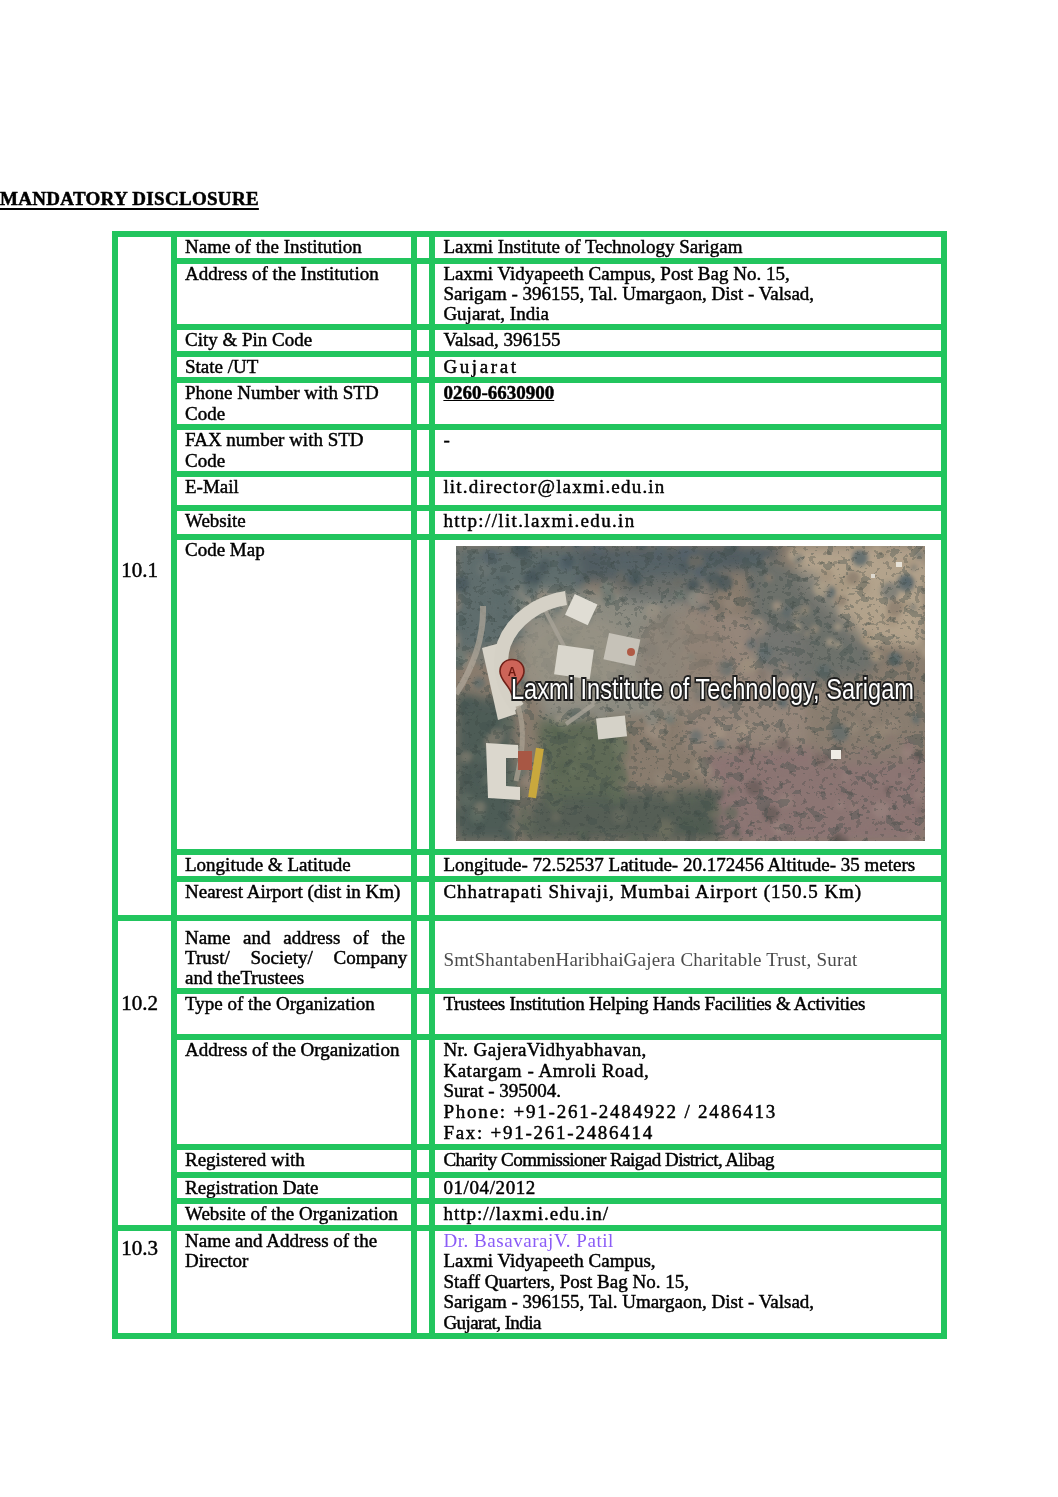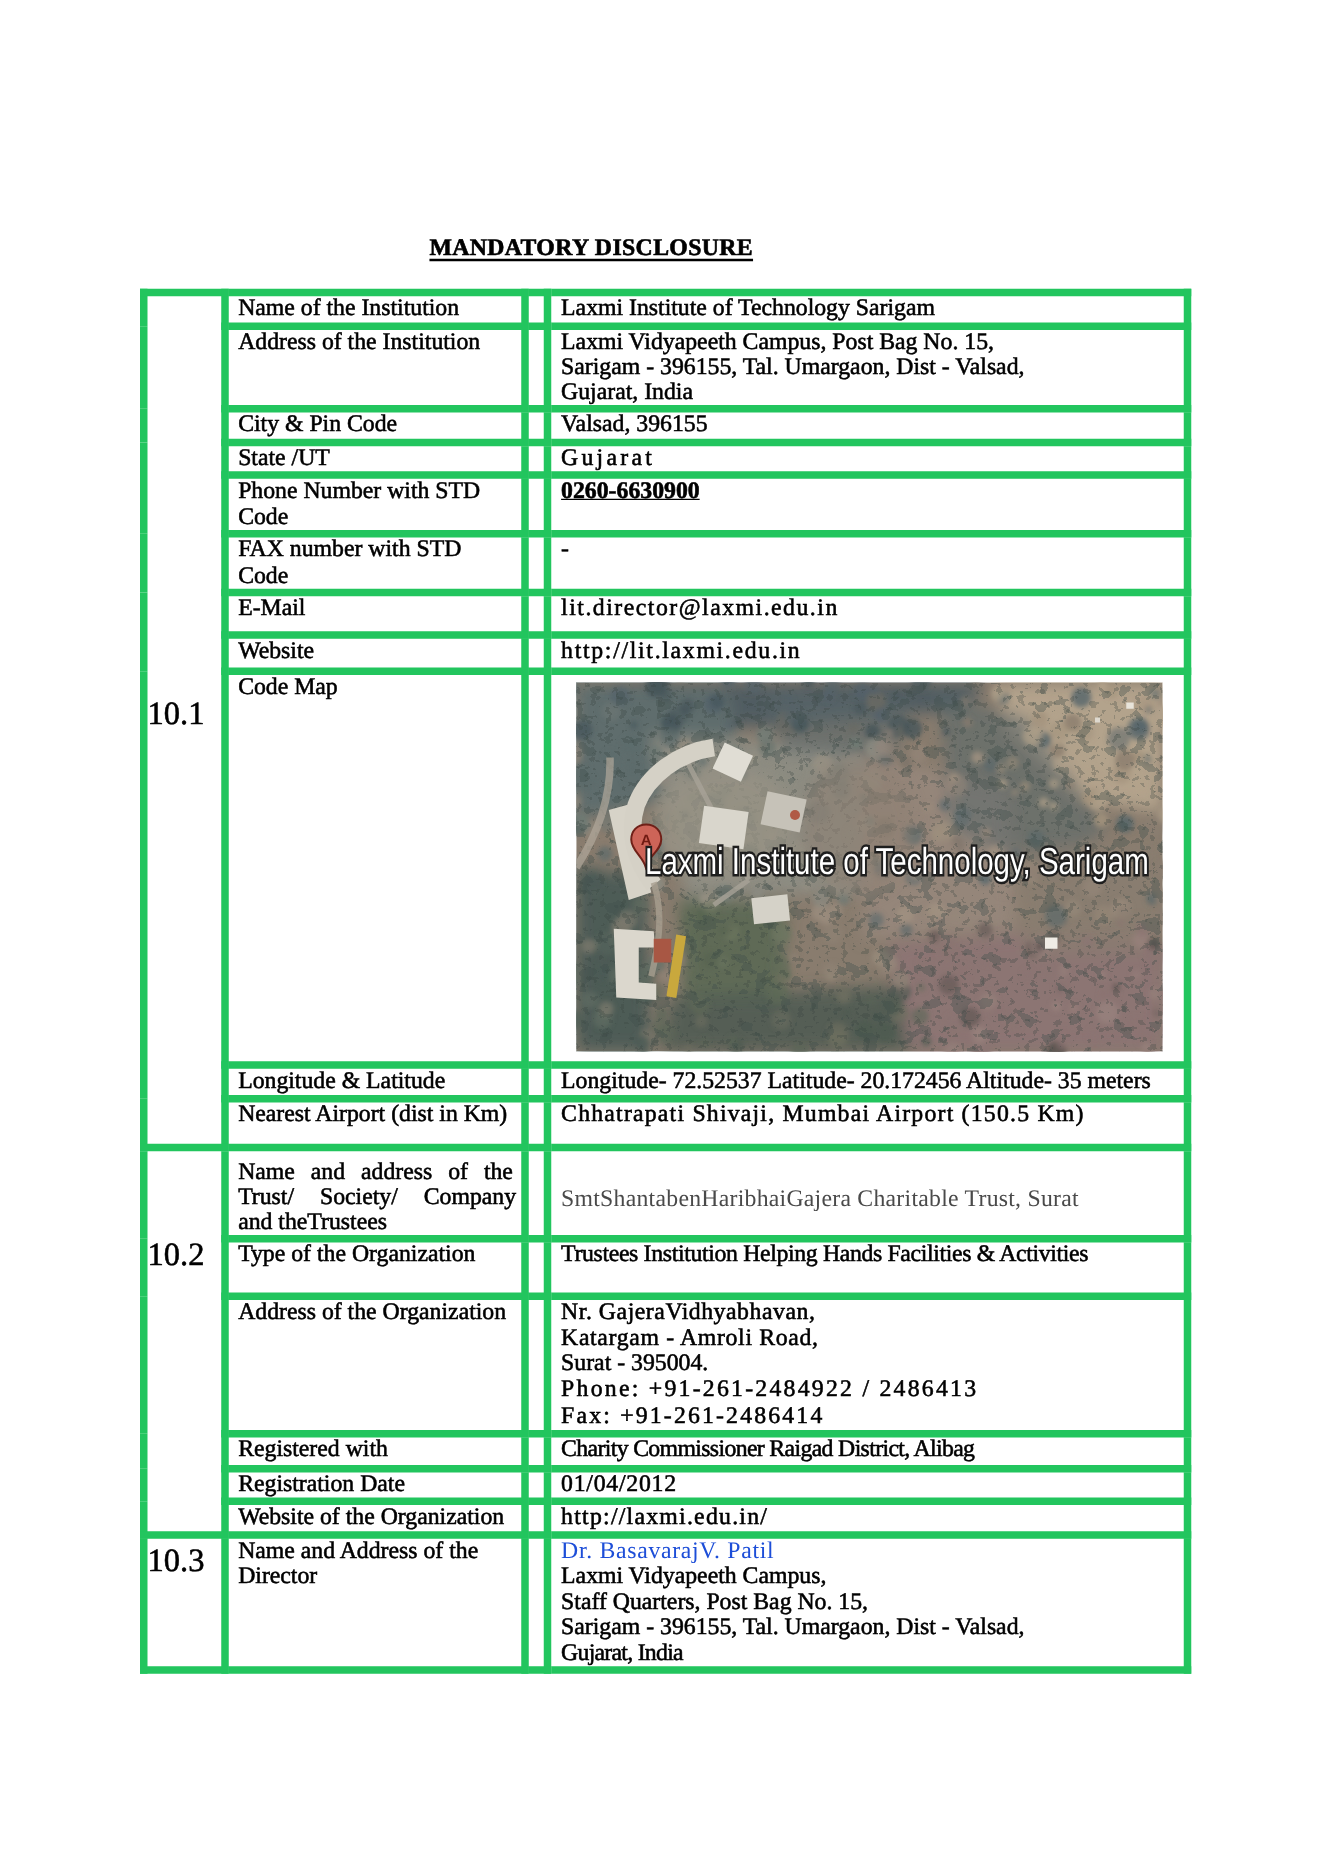--- a/index.html
+++ b/index.html
@@ -1,26 +1,26 @@
 <!DOCTYPE html>
 <html><head>
 <meta charset="utf-8">
 <style>
   html,body{margin:0;padding:0;background:#fff;}
   body{width:1058px;height:1497px;position:relative;font-family:"Liberation Serif",serif;color:#000;}
   #doc-table{position:absolute;left:112px;top:231px;border-collapse:collapse;table-layout:fixed;}
   #doc-table td{border:6px solid #22c55e;vertical-align:top;padding:0 4px 0 8px;font-size:19px;line-height:20.5px;overflow:hidden;-webkit-text-stroke:0.45px currentColor;}
-  #doc-table td.num{text-align:right;vertical-align:top;padding:0 13px 0 0;font-size:26px;line-height:21px;}
+  #doc-table td.num{text-align:right;vertical-align:top;padding:0 13px 0 0;font-size:21px;line-height:21px;}
   td.gap{padding:0;}
   .b{font-weight:bold;text-decoration:underline;}
 </style>
 </head>
 <body>
 
-<div style="position:absolute;left:0;top:188px;width:946px;text-align:center;font-size:19px;font-weight:bold;letter-spacing:0.3px;-webkit-text-stroke:0.5px #000;"><span style="text-decoration:underline;text-decoration-thickness:2px;text-underline-offset:3px;">MANDATORY DISCLOSURE</span></div>
+<div style="position:absolute;left:0;top:188px;width:946px;font-size:19px;font-weight:bold;letter-spacing:0.3px;-webkit-text-stroke:0.5px #000;"><span style="text-decoration:underline;text-decoration-thickness:2px;text-underline-offset:3px;">MANDATORY DISCLOSURE</span></div>
 
 <table id="doc-table">
 <colgroup>
       <col style="width:59px">
       <col style="width:234px">
       <col style="width:16px">
       <col style="width:512px">
     </colgroup>
 
 <tbody>
@@ -643,16 +643,16 @@
   <td>Website of the Organization</td>
         <td class="gap"></td>
   <td style="letter-spacing:1px;">http://laxmi.edu.in/</td>
 </tr>
 
 <tr style="height:105px;">
 
   <td class="num" style="padding-top:7px;">10.3</td>
   <td>Name and Address of the Director</td>
         <td class="gap"></td>
-  <td style="line-height:20.5px;"><span style="color:#1d4ed8;letter-spacing:0.55px;margin-top:47px;-webkit-text-stroke:0;">Dr. BasavarajV. Patil</span><br>Laxmi Vidyapeeth Campus,<br>Staff Quarters, Post Bag No. 15,<br>Sarigam - 396155, Tal. Umargaon, Dist - Valsad,<br><span style="letter-spacing:-0.58px;">Gujarat, India</span></td>
+  <td style="line-height:20.5px;"><span style="color:#8b5cf6;letter-spacing:0.55px;margin-top:47px;-webkit-text-stroke:0;">Dr. BasavarajV. Patil</span><br>Laxmi Vidyapeeth Campus,<br>Staff Quarters, Post Bag No. 15,<br>Sarigam - 396155, Tal. Umargaon, Dist - Valsad,<br><span style="letter-spacing:-0.58px;">Gujarat, India</span></td>
 </tr>
 </tbody>
   </table>
 
 </body></html>

